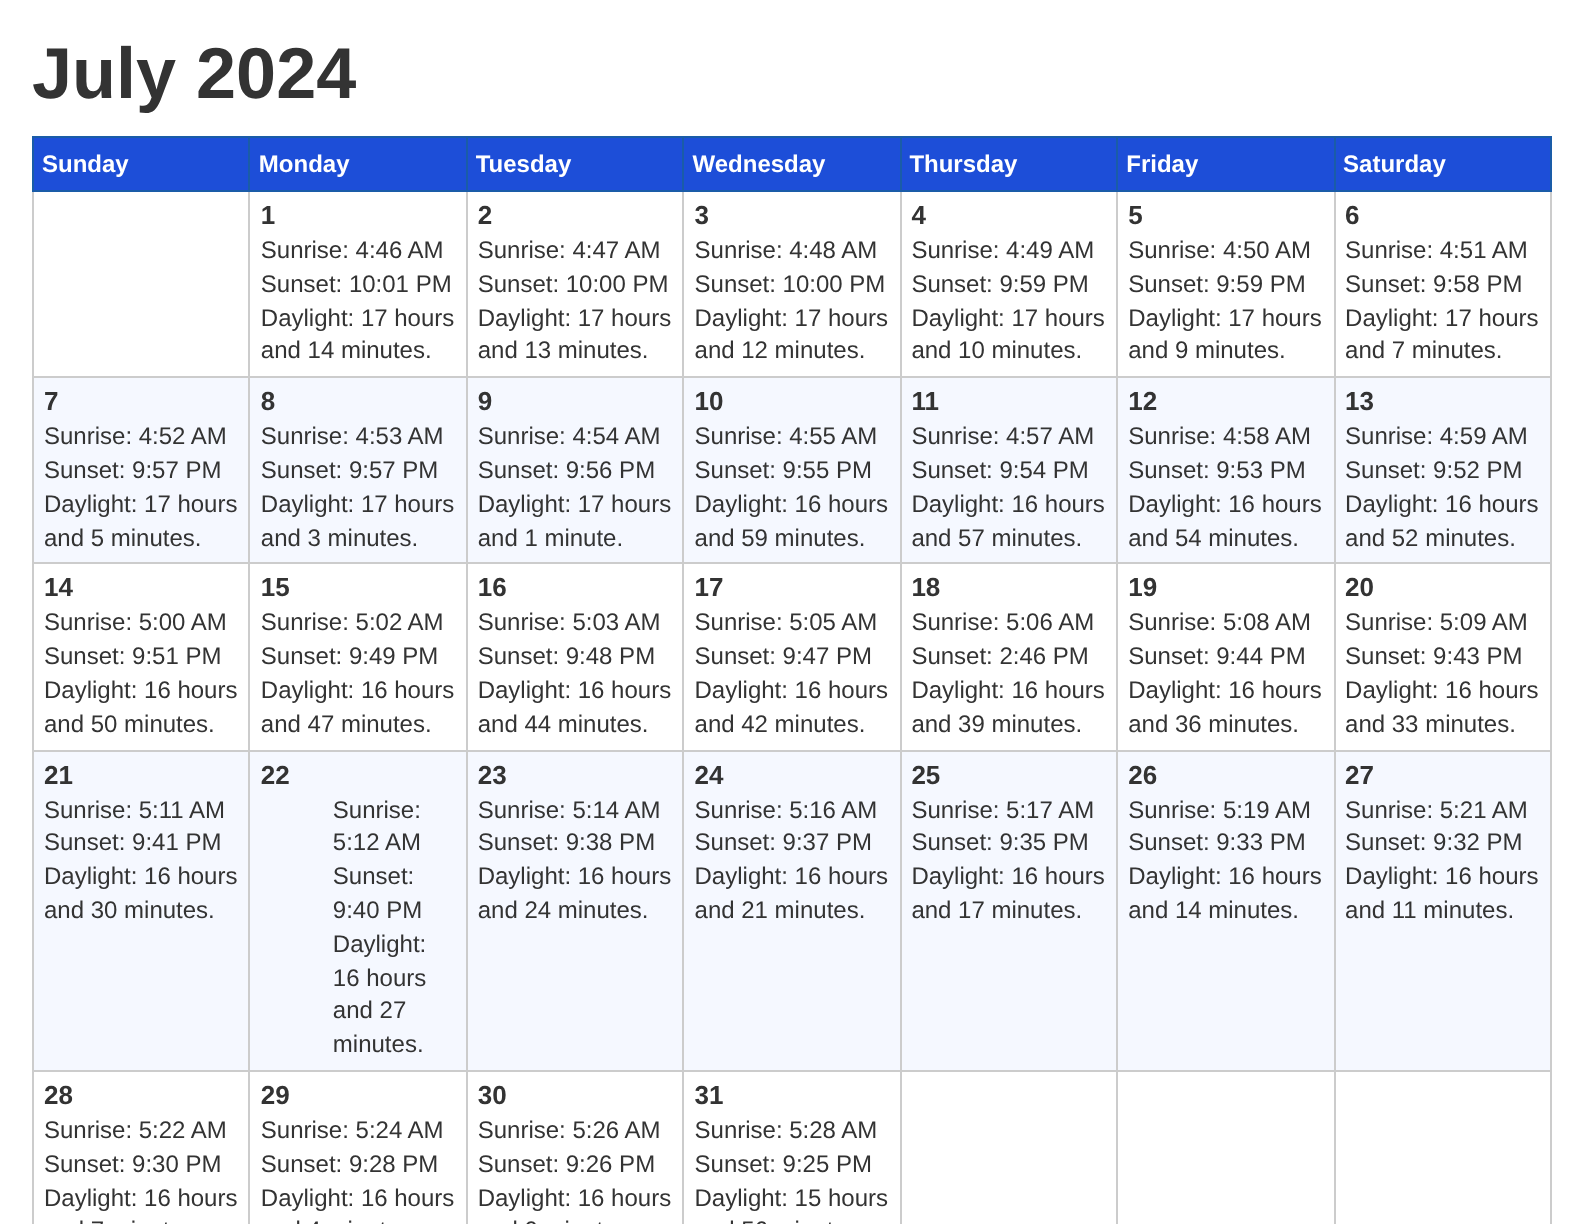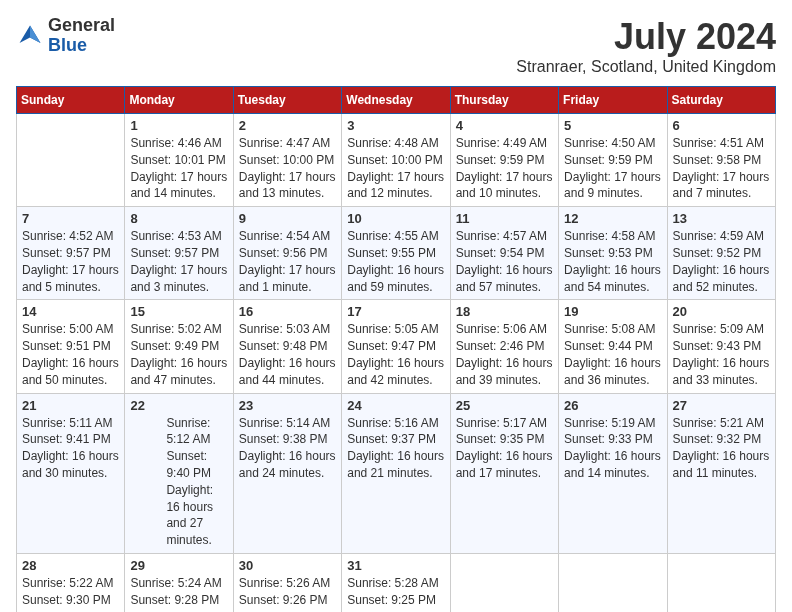--- a/index.html
+++ b/index.html
@@ -89,40 +89,29 @@
     .empty-cell {
       background: #f9f9f9;
     }
     tr:nth-child(even) td {
       background-color: #f5f8ff;
     }
     tr:nth-child(odd) td {
       background-color: #fff;
     }
     .calendar thead tr th {
-      background-color: #b91c1c;
+      background-color: #1d4ed8;
     }
   </style>
 </head>
 <body>
 
 <div class="header-area">
-  <div class="logo">
-    <svg class="logo-icon" viewBox="0 0 40 40" xmlns="http://www.w3.org/2000/svg">
-      <path d="M20 5 L35 30 L20 22 L5 30 Z" fill="#1a5ca8"></path>
-      <path d="M20 5 L35 30 L20 22 Z" fill="#4a8fd4"></path>
-    </svg>
-    <div class="logo-text">
-      <span class="logo-general">General</span>
-      <span class="logo-blue">Blue</span>
-    </div>
-  </div>
   <div class="title-area">
     <div class="month-year">July 2024</div>
-    <div class="location">Stranraer, Scotland, United Kingdom</div>
   </div>
 </div>
 
 <table class="calendar">
   <thead>
     <tr>
     <th>Sunday</th>
         <th>Monday</th>
         <th>Tuesday</th>
         <th>Wednesday</th>

